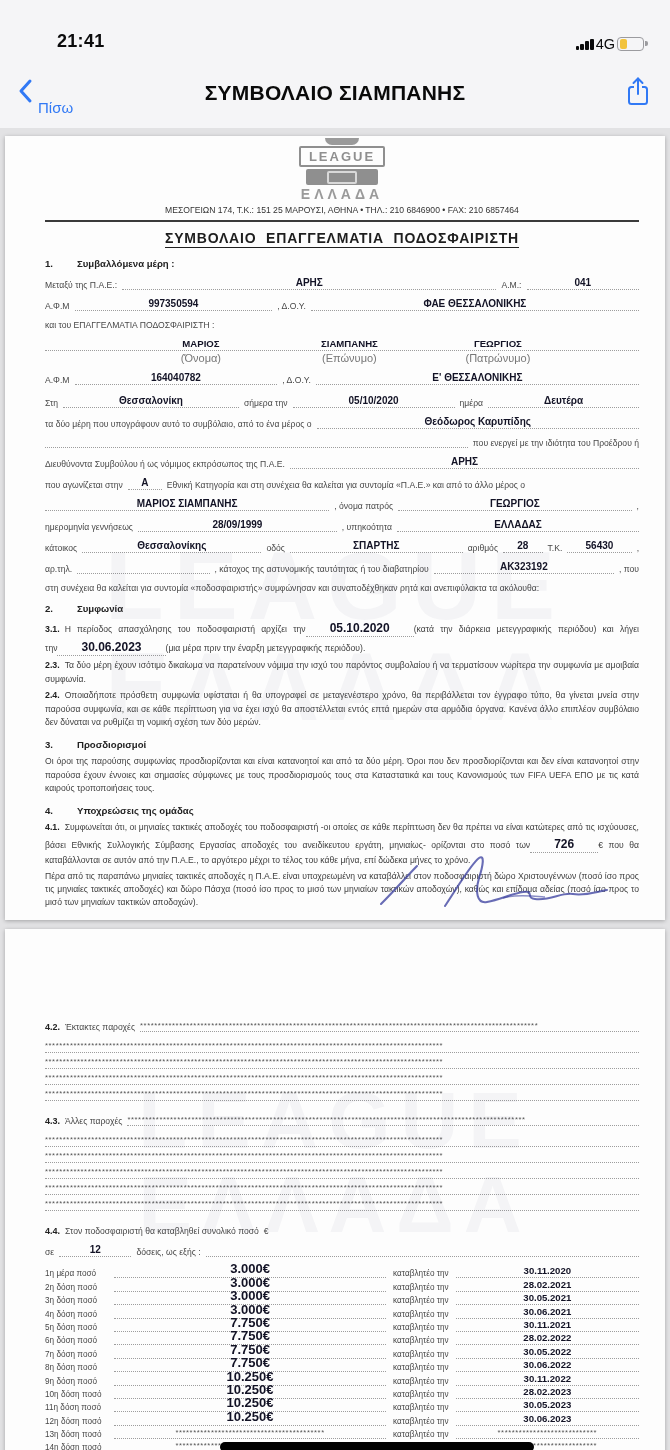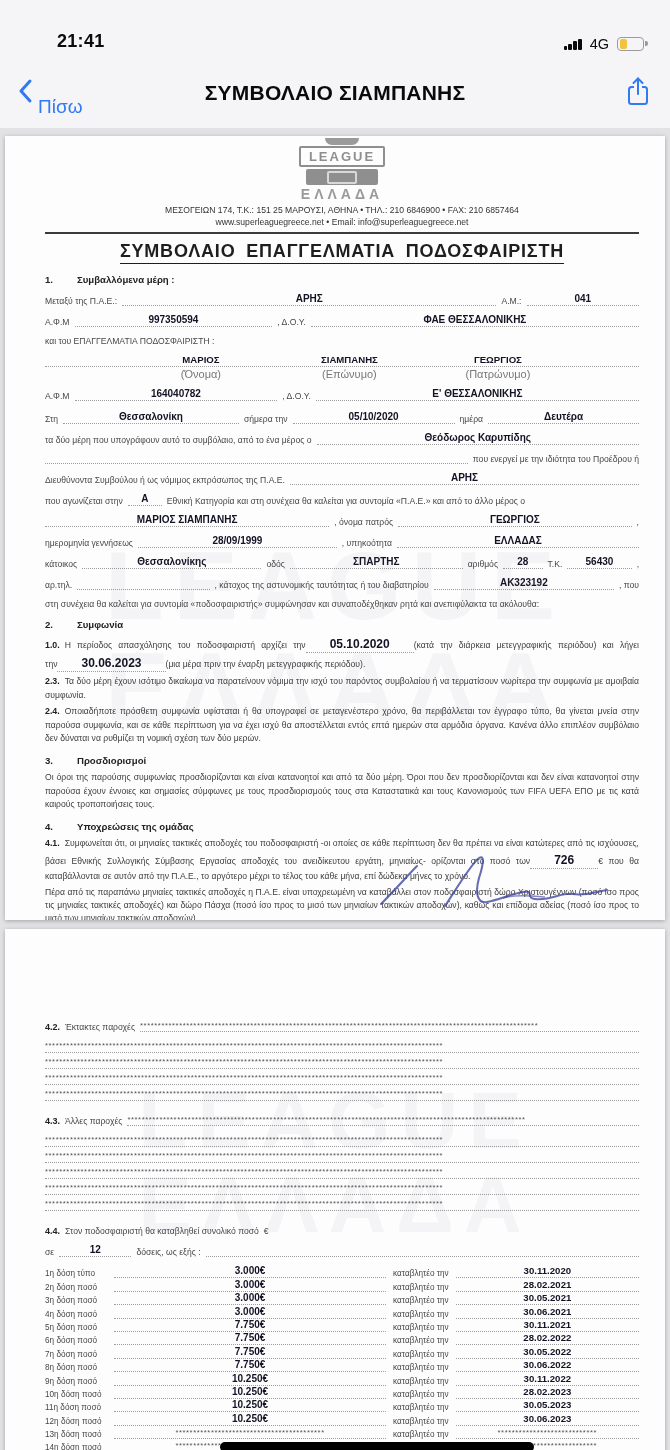--- a/index.html
+++ b/index.html
@@ -3,34 +3,34 @@
 <meta charset="utf-8">
 <style>
   html,body{margin:0;padding:0;}
   body{font-family:"Liberation Sans","DejaVu Sans",sans-serif;background:#9a9a9e;}
   .screen{position:relative;width:670px;height:1450px;overflow:hidden;background:#e7e7e9;margin:0 auto;}
 
   
   .statusbar{height:58px;background:#f5f5f7;display:flex;align-items:flex-end;justify-content:space-between;
              padding:0 26px 6px 57px;box-sizing:border-box;}
   .sb-time{font-size:18px;font-weight:700;color:#0b0b0c;letter-spacing:.3px;}
-  .sb-right{display:flex;align-items:center;gap:6px;}
+  .sb-right{display:flex;align-items:center;}
   .sig{display:flex;align-items:flex-end;gap:1.5px;height:12px;}
   .sig i{display:block;width:3.4px;background:#0b0b0c;border-radius:1px;}
   .sig i:nth-child(1){height:4.5px}.sig i:nth-child(2){height:6.5px}
   .sig i:nth-child(3){height:9px}.sig i:nth-child(4){height:11.5px}
   .sb-net{font-size:14.5px;color:#0b0b0c;font-weight:500;margin:0 2px;}
   .batt{position:relative;width:25px;height:12.5px;border:1.4px solid #9b9b9f;border-radius:4px;}
   .batt .fillv{position:absolute;left:1.5px;top:1.5px;bottom:1.5px;width:30%;background:#f2c33d;border-radius:2px;}
   .batt .nub{position:absolute;right:-4.5px;top:3px;width:2.6px;height:5.5px;background:#9b9b9f;border-radius:0 2px 2px 0;}
 
   
   .navbar{position:relative;height:70px;background:#f5f5f7;display:flex;align-items:center;padding:0 18px;box-sizing:border-box;}
   .back{display:flex;align-items:center;gap:5px;color:#3179f5;cursor:pointer;z-index:2;}
-  .back-label{font-size:19px;margin-top:28px;}
+  .back-label{font-size:15px;margin-top:28px;}
   .nav-title{position:absolute;left:0;right:0;text-align:center;font-size:21px;font-weight:600;color:#0a0a0a;letter-spacing:.2px;}
   .share{margin-left:auto;z-index:2;cursor:pointer;display:flex;}
 
   
   .docarea{background:#e2e2e4;padding:8px 0 0 0;}
   .page{position:relative;background:#fdfdfd;margin:0 5px;box-shadow:0 1px 4px rgba(0,0,0,.28);box-sizing:border-box;}
   .page1{height:784px;padding:2px 26px 0 40px;overflow:hidden;}
   .page2{height:650px;margin-top:9px;padding:84px 26px 0 40px;overflow:hidden;}
 
   
@@ -45,21 +45,21 @@
   .logo-league{margin-top:1px;border:2px solid #8f8f8f;color:#8f8f8f;font-weight:700;font-size:13px;
                letter-spacing:2px;padding:1px 8px;border-radius:2px;}
   .logo-case{margin-top:2px;width:72px;height:16px;background:#8f8f8f;border-radius:2px;display:flex;align-items:center;justify-content:center;}
   .logo-case i{display:block;width:26px;height:9px;border:2px solid #d9d9d9;border-radius:2px;}
   .logo-country{margin-top:1px;color:#9a9a9a;font-weight:700;font-size:14px;letter-spacing:4px;}
 
   .addr{margin-top:3px;text-align:center;font-size:8.6px;color:#333;}
   .web{text-align:center;font-size:8.6px;color:#333;margin-top:2px;}
   .hrule{border:0;border-top:2.5px solid #3b3b3b;margin:5px 0 0 0;}
   .doc-title-wrap{text-align:center;margin:7px 0 4px;}
-  .doc-title{display:inline-block;font-size:18px;font-weight:700;color:#1e1e1e;letter-spacing:.8px;
+  .doc-title{display:inline-block;font-size:14px;font-weight:700;color:#1e1e1e;letter-spacing:.8px;
              word-spacing:5px;border-bottom:1.6px solid #1e1e1e;padding-bottom:1px;}
 
   
   .shead{display:flex;gap:16px;font-weight:700;color:#222;font-size:9.6px;margin:10px 0 5px;}
   .snum{width:16px;flex:none;}
 
   
   .fline{display:flex;align-items:flex-end;gap:5px;margin:8px 0;min-height:11px;}
   .fline .lbl{color:#474747;font-size:8.6px;white-space:nowrap;flex:none;}
   .fline .blbl{color:#222;font-size:9px;font-weight:700;white-space:nowrap;flex:none;}
@@ -81,21 +81,21 @@
   .ncell{flex:1;text-align:center;font-weight:700;font-size:9.6px;color:#121225;padding-bottom:1px;}
   .ccell{flex:1;text-align:center;font-size:11px;color:#777;padding-top:1px;}
 
   
   .astline{border-bottom:1px dotted #9d9d9d;font-size:7.6px;color:#555;letter-spacing:.6px;
            overflow:hidden;white-space:nowrap;height:12px;line-height:12px;margin:3px 0;}
 
   
   .irow{display:flex;align-items:flex-end;gap:5px;height:13.4px;position:relative;}
   .ilabel{width:64px;flex:none;font-size:8.2px;color:#474747;white-space:nowrap;}
-  .iamount{flex:2.3;border-bottom:1px dotted #9d9d9d;text-align:center;font-weight:700;font-size:10px;
+  .iamount{flex:2.3;border-bottom:1px dotted #9d9d9d;text-align:center;font-weight:700;font-size:13px;
            color:#121225;white-space:nowrap;overflow:hidden;padding-bottom:1px;}
   .imid{flex:none;font-size:8.2px;color:#474747;padding:0 2px;white-space:nowrap;}
   .idate{flex:1.55;border-bottom:1px dotted #9d9d9d;text-align:center;font-weight:700;font-size:9.6px;
          color:#121225;white-space:nowrap;overflow:hidden;padding-bottom:1px;}
   .irow.ast .iamount,.irow.ast .idate{font-weight:400;font-size:7.6px;color:#555;letter-spacing:.6px;}
   .irow.redacted::after{content:"";position:absolute;left:175px;right:105px;top:2.5px;height:10px;
                         background:#000;border-radius:6px;}
 
   .signature{position:absolute;right:50px;bottom:2px;}
 </style>
@@ -152,21 +152,20 @@
 
       <div class="logoblk">
         <div class="logo-arc"></div>
         <div class="logo-league">LEAGUE</div>
         <div class="logo-case">
             <i></i>
           </div>
         <div class="logo-country">ΕΛΛΑΔΑ</div>
       </div>
       <div class="addr">ΜΕΣΟΓΕΙΩΝ 174, Τ.Κ.: 151 25 ΜΑΡΟΥΣΙ, ΑΘΗΝΑ • ΤΗΛ.: 210 6846900 • FAX: 210 6857464</div>
-      <div class="web">www.superleaguegreece.net • Email: info@superleaguegreece.net</div>
       <hr class="hrule">
       <div class="doc-title-wrap"><span class="doc-title">ΣΥΜΒΟΛΑΙΟ ΕΠΑΓΓΕΛΜΑΤΙΑ ΠΟΔΟΣΦΑΙΡΙΣΤΗ</span></div>
 
       <div class="shead">
         <span class="snum">1.</span>
           <span>Συμβαλλόμενα μέρη :</span>
       </div>
       <div class="fline">
           <span class="lbl">Μεταξύ της Π.Α.Ε.:</span>
           <span class="fill" style="flex-grow: 3.2;">ΑΡΗΣ</span>
@@ -261,21 +260,21 @@
           </div>
         <div class="fline">
             <span class="lbl">στη συνέχεια θα καλείται για συντομία «ποδοσφαιριστής» συμφώνησαν και συναποδέχθηκαν ρητά και ανεπιφύλακτα τα ακόλουθα:</span>
           </div>
       </div>
 
       <div class="shead">
         <span class="snum">2.</span>
           <span>Συμφωνία</span>
       </div>
-      <p class="ptext"><span class="cnum">1.0.</span><span><span class="lbl">Η περίοδος απασχόλησης του ποδοσφαιριστή αρχίζει την</span><span class="fill">05.10.2020</span><span class="lbl">(κατά την διάρκεια μετεγγραφικής περιόδου) και λήγει την</span><span class="fill">30.06.2023</span><span class="lbl">(μια μέρα πριν την έναρξη μετεγγραφικής περιόδου).</span></span></p>
+      <p class="ptext"><span class="cnum">3.1.</span><span><span class="lbl">Η περίοδος απασχόλησης του ποδοσφαιριστή αρχίζει την</span><span class="fill">05.10.2020</span><span class="lbl">(κατά την διάρκεια μετεγγραφικής περιόδου) και λήγει την</span><span class="fill">30.06.2023</span><span class="lbl">(μια μέρα πριν την έναρξη μετεγγραφικής περιόδου).</span></span></p>
       <p class="ptext"><span class="cnum">2.3.</span><span><span class="lbl">Τα δύο μέρη έχουν ισότιμο δικαίωμα να παρατείνουν νόμιμα την ισχύ του παρόντος συμβολαίου ή να τερματίσουν νωρίτερα την συμφωνία με αμοιβαία συμφωνία.</span></span></p>
       <p class="ptext"><span class="cnum">2.4.</span><span><span class="lbl">Οποιαδήποτε πρόσθετη συμφωνία υφίσταται ή θα υπογραφεί σε μεταγενέστερο χρόνο, θα περιβάλλεται τον έγγραφο τύπο, θα γίνεται μνεία στην παρούσα συμφωνία, και σε κάθε περίπτωση για να έχει ισχύ θα αποστέλλεται εντός επτά ημερών στα αρμόδια όργανα. Κανένα άλλο επιπλέον συμβόλαιο δεν δύναται να ρυθμίζει τη νομική σχέση των δύο μερών.</span></span></p>
 
       <div class="shead">
         <span class="snum">3.</span>
           <span>Προσδιορισμοί</span>
       </div>
       <p class="ptext">Οι όροι της παρούσης συμφωνίας προσδιορίζονται και είναι κατανοητοί και από τα δύο μέρη. Όροι που δεν προσδιορίζονται και δεν είναι κατανοητοί στην παρούσα έχουν έννοιες και σημασίες σύμφωνες με τους προσδιορισμούς τους στα Καταστατικά και τους Κανονισμούς των FIFA UEFA ΕΠΟ με τις κατά καιρούς τροποποιήσεις τους.</p>
 
       <div class="shead">
@@ -329,21 +328,21 @@
       <div class="fline">
           <span class="lbl">σε</span>
           <span class="fill" style="flex-grow: 0.35;">12</span>
           <span class="lbl">δόσεις, ως εξής :</span>
           <span class="fill" style="flex-grow: 3;"></span>
         </div>
 
       <div>
 
           <div class="irow">
-            <span class="ilabel">1η δόση τύπο</span>
+            <span class="ilabel">1η μέρα ποσό</span>
             <span class="iamount">3.000€</span>
             <span class="imid">καταβλητέο την</span>
             <span class="idate">30.11.2020</span>
           </div>
 
           <div class="irow">
             <span class="ilabel">2η δόση ποσό</span>
             <span class="iamount">3.000€</span>
             <span class="imid">καταβλητέο την</span>
             <span class="idate">28.02.2021</span>

